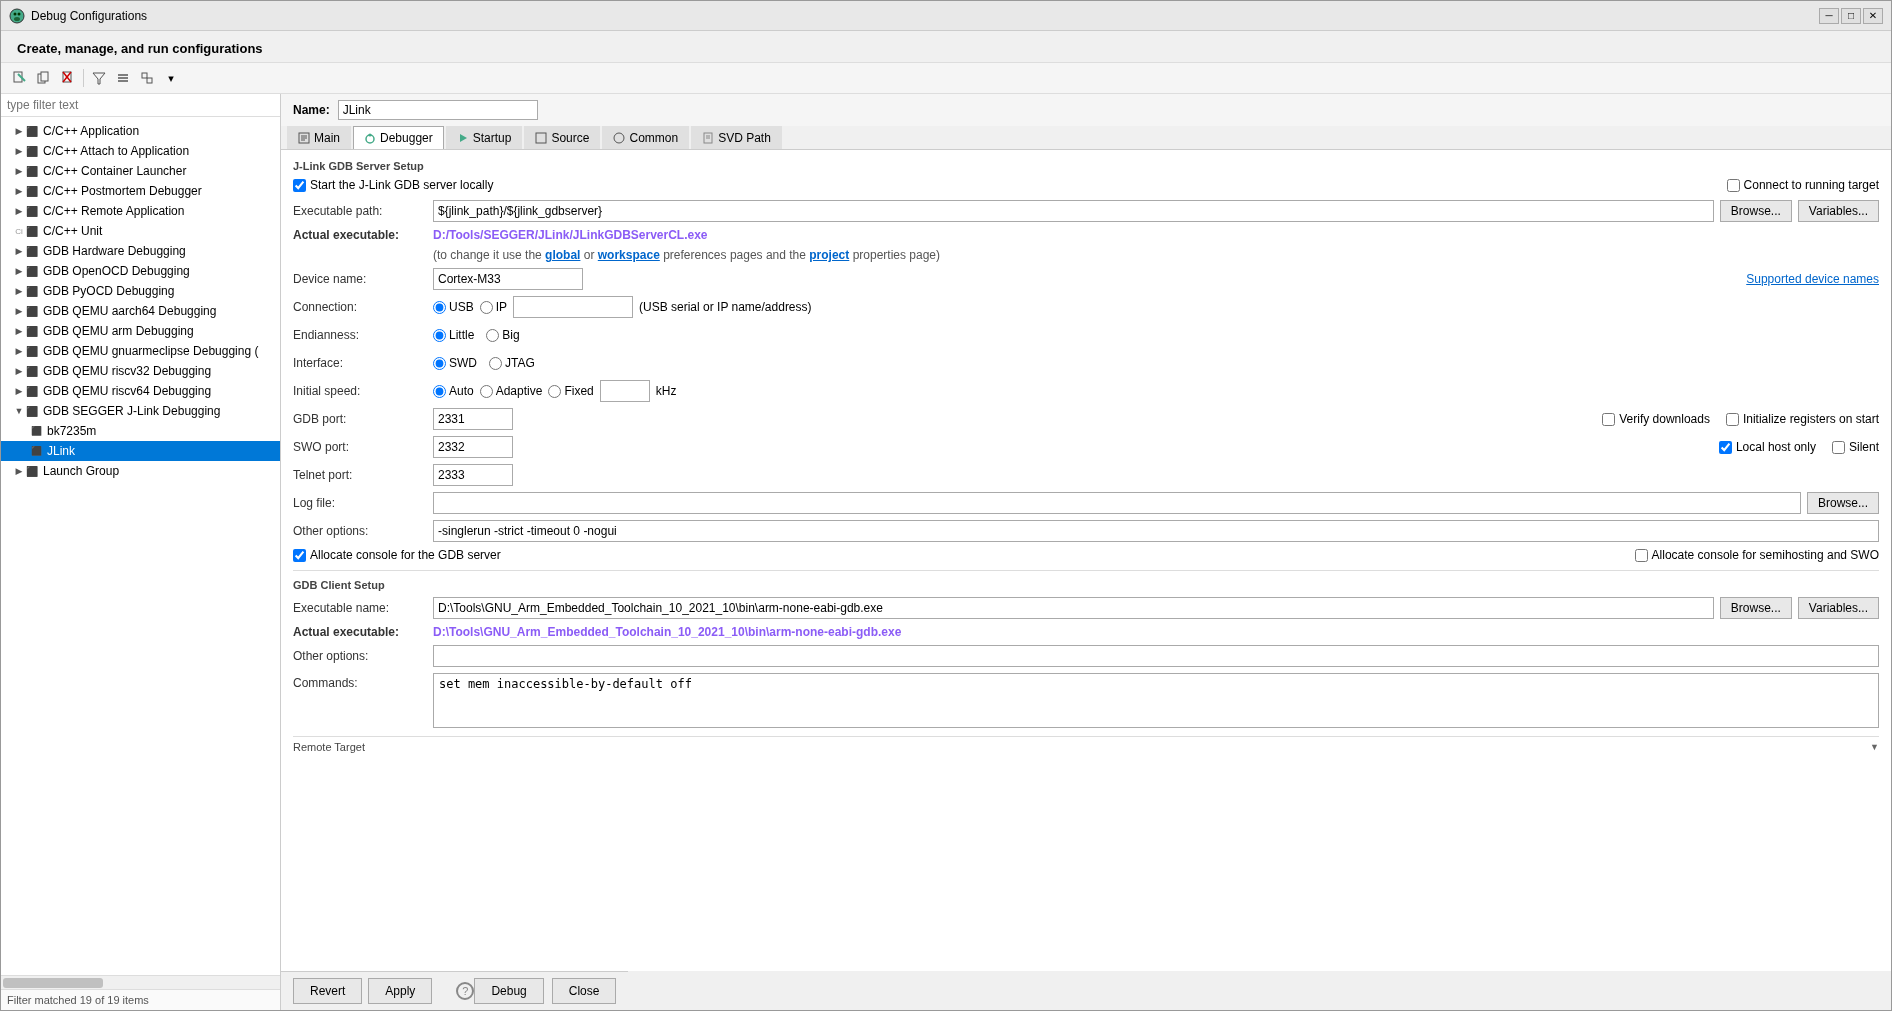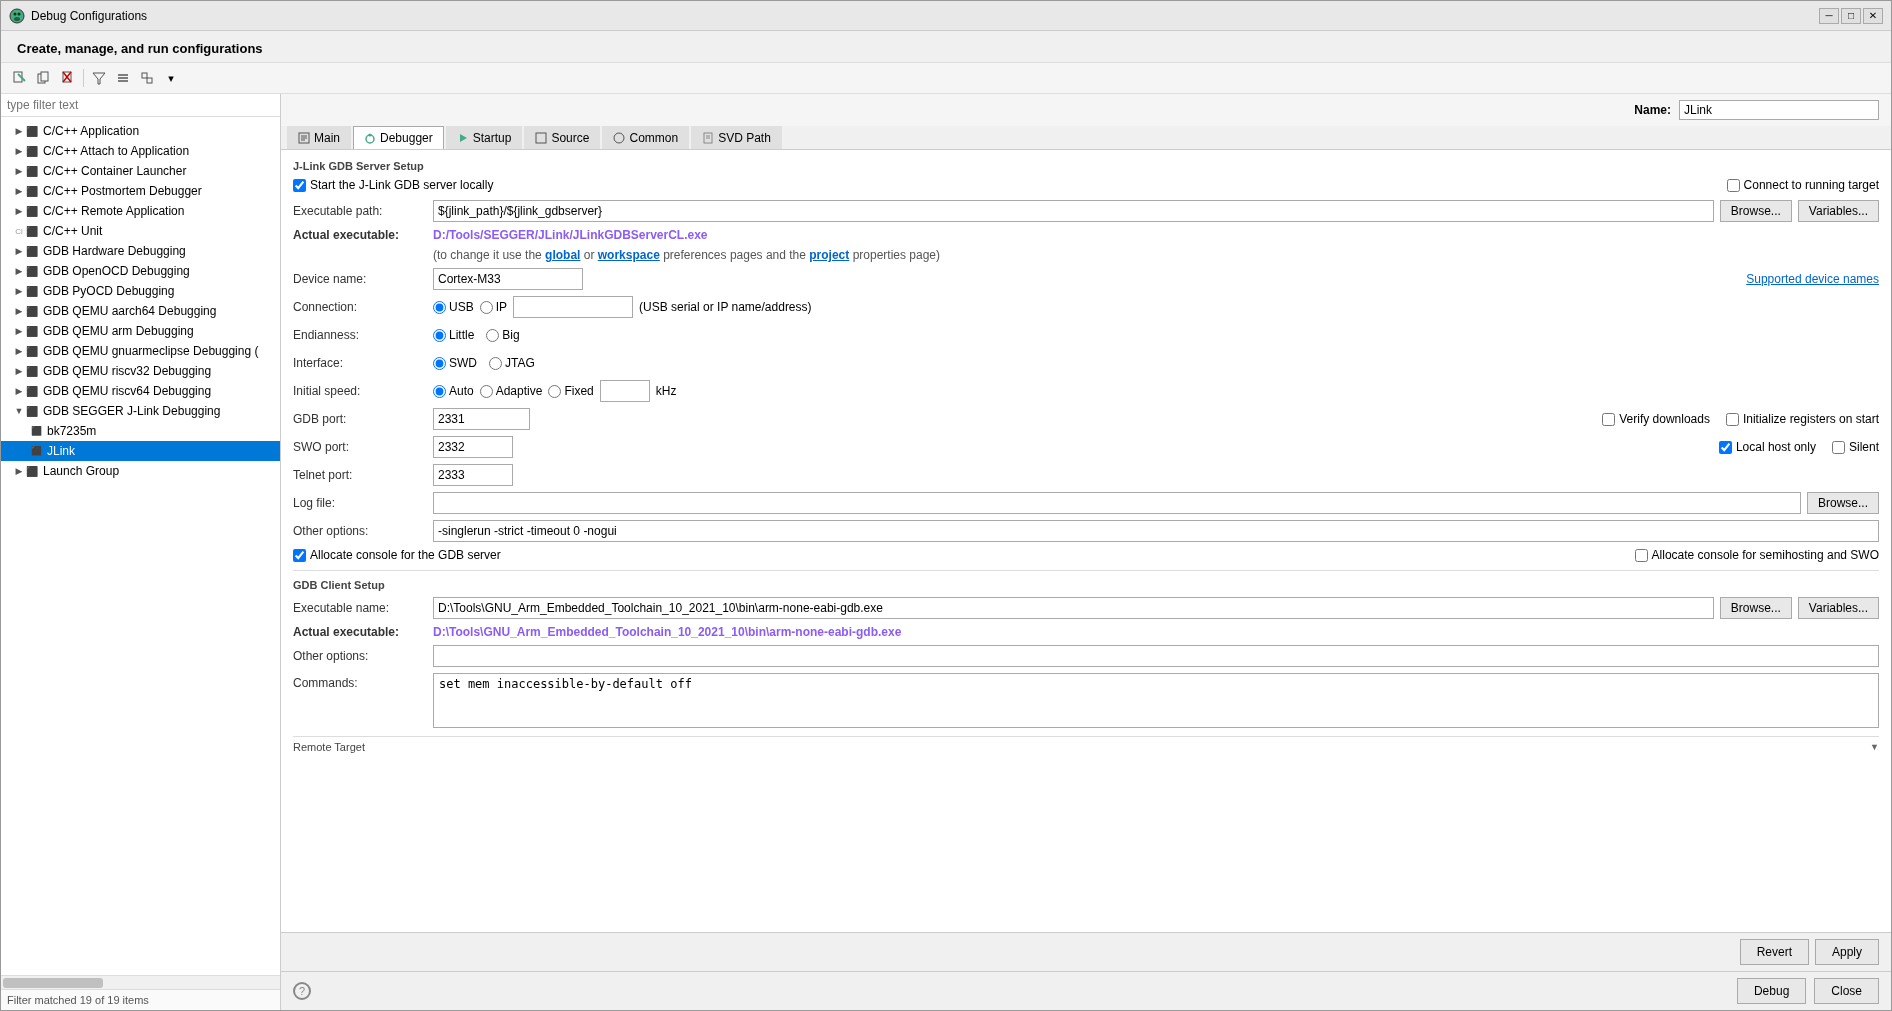--- a/index.html
+++ b/index.html
@@ -162,21 +162,20 @@
       flex-direction: column;
       background: #f5f5f5;
       overflow: hidden;
     }
     .name-row {
       display: flex;
       align-items: center;
       padding: 6px 12px;
       background: #f5f5f5;
       gap: 8px;
-      justify-content: flex-end;
     }
     .name-label {
       font-size: 12px;
       font-weight: bold;
     }
     .name-input {
       width: 200px;
       padding: 2px 4px;
       border: 1px solid #aaa;
       font-size: 12px;
@@ -733,21 +732,21 @@
                       <input type="radio" name="speed" style="">
                       <span>Fixed</span>
                     </label>
                     <input type="text" class="text-input" style="width: 50px;" value="">
                     <span>kHz</span>
                   </div>
                 </div>
 
                 <div style="display:flex; align-items:center; margin-bottom:6px;">
                   <span class="form-label">GDB port:</span>
-                  <input type="text" class="text-input" style="width: 97px;" value="2331">
+                  <input type="text" class="text-input" style="width: 80px;" value="2331">
                   <div class="right-checkboxes">
                     <label class="checkbox-item">
                       <input type="checkbox" style="">
                       <span>Verify downloads</span>
                     </label>
                     <label class="checkbox-item">
                       <input type="checkbox" style="">
                       <span>Initialize registers on start</span>
                     </label>
                   </div>
@@ -829,21 +828,21 @@
               </div>
 
               <div style="margin-top:8px; border-top:1px solid #ddd; display:flex; align-items:center; cursor:pointer;">
                 <span style="font-size:11px; color:#444; padding: 4px 0;">Remote Target</span>
                 <span style="margin-left:auto; font-size:9px; color:#666;">▼</span>
               </div>
 
             </div>
           </div>
 
-          <div style="display:flex; flex-direction:column; background:#f0f0f0;">
+          <div style="display:flex; flex-direction:row; background:#f0f0f0;">
 
             <div style="display:flex; justify-content:flex-end; padding:6px 12px; border-top:1px solid #ccc; gap:6px;">
               <button class="btn primary">Revert</button>
               <button class="btn primary">Apply</button>
             </div>
 
             <div style="display:flex; justify-content:space-between; align-items:center; padding:6px 12px; border-top:1px solid #ccc;">
               <div class="help-icon">?</div>
               <div style="display:flex; gap:8px;">
                 <button class="btn primary">Debug</button>

